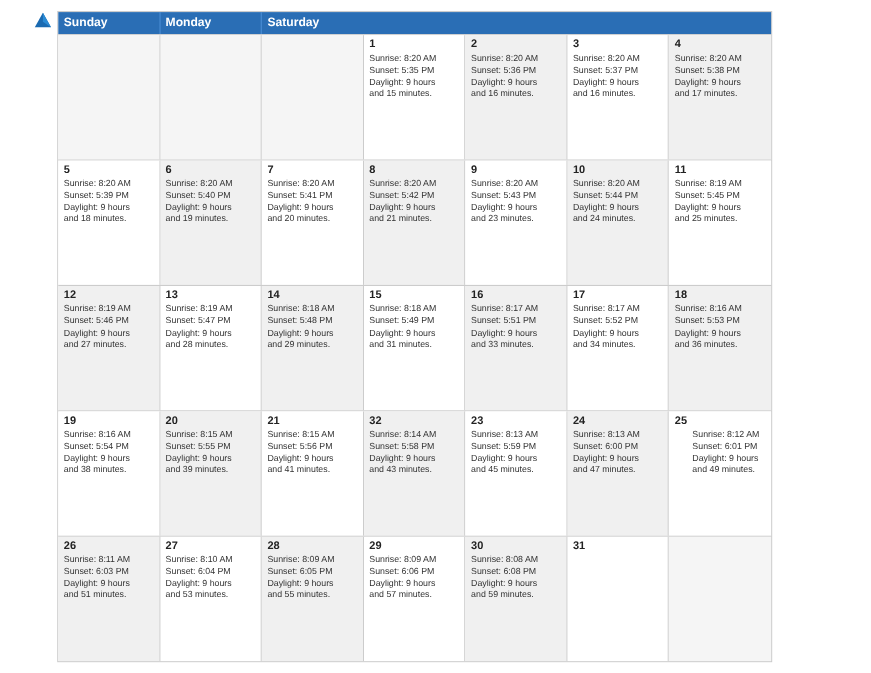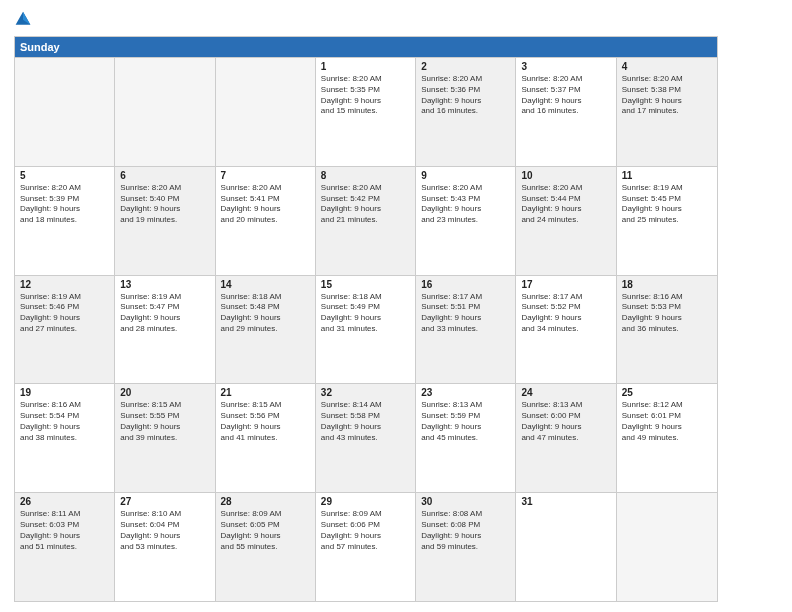--- a/index.html
+++ b/index.html
@@ -6,23 +6,22 @@
     body {
       font-family: Arial, sans-serif;
       background: #fff;
       width: 792px;
       height: 612px;
       overflow: hidden;
     }
     .page {
       width: 732px;
       height: 612px;
-      padding: 10px 14px;
-      display: flex;
-      flex-direction: column;
+      padding: 10px 30px;
+      display: flex;
     }
     .header {
       display: flex;
       justify-content: space-between;
       align-items: flex-start;
       margin-bottom: 8px;
     }
     .logo {
       display: flex;
       align-items: center;
@@ -124,20 +123,22 @@
     </div>
     <div class="title-section">
       <div class="calendar-title"></div>
       <div class="calendar-subtitle"></div>
     </div>
   </div>
 
   <div class="calendar">
     <div class="cal-header-row">
     <div class="cal-header-cell">Sunday</div>
+        <div class="cal-header-cell">Monday</div>
+        <div class="cal-header-cell">Saturday</div>
       </div>
     <div class="cal-body">
     <div class="cal-row">
           <div class="cal-cell empty"></div>
           <div class="cal-cell empty"></div>
           <div class="cal-cell empty"></div>
           <div class="cal-cell">
             <div class="day-num">1</div>
             <div class="cell-text" style="white-space: pre-line;">Sunrise: 8:20 AM
 Sunset: 5:35 PM
@@ -306,21 +307,21 @@
           </div>
           <div class="cal-cell shaded">
             <div class="day-num">24</div>
             <div class="cell-text" style="white-space: pre-line;">Sunrise: 8:13 AM
 Sunset: 6:00 PM
 Daylight: 9 hours
 and 47 minutes.</div>
           </div>
           <div class="cal-cell">
             <div class="day-num">25</div>
-            <div class="cell-text" style="white-space: pre-line;">Sunrise: 8:12 AM
+            <div class="cell-text" style="white-space: pre-line; margin-left: 16px;">Sunrise: 8:12 AM
 Sunset: 6:01 PM
 Daylight: 9 hours
 and 49 minutes.</div>
           </div>
         </div>
         <div class="cal-row">
           <div class="cal-cell shaded">
             <div class="day-num">26</div>
             <div class="cell-text" style="white-space: pre-line;">Sunrise: 8:11 AM
 Sunset: 6:03 PM

